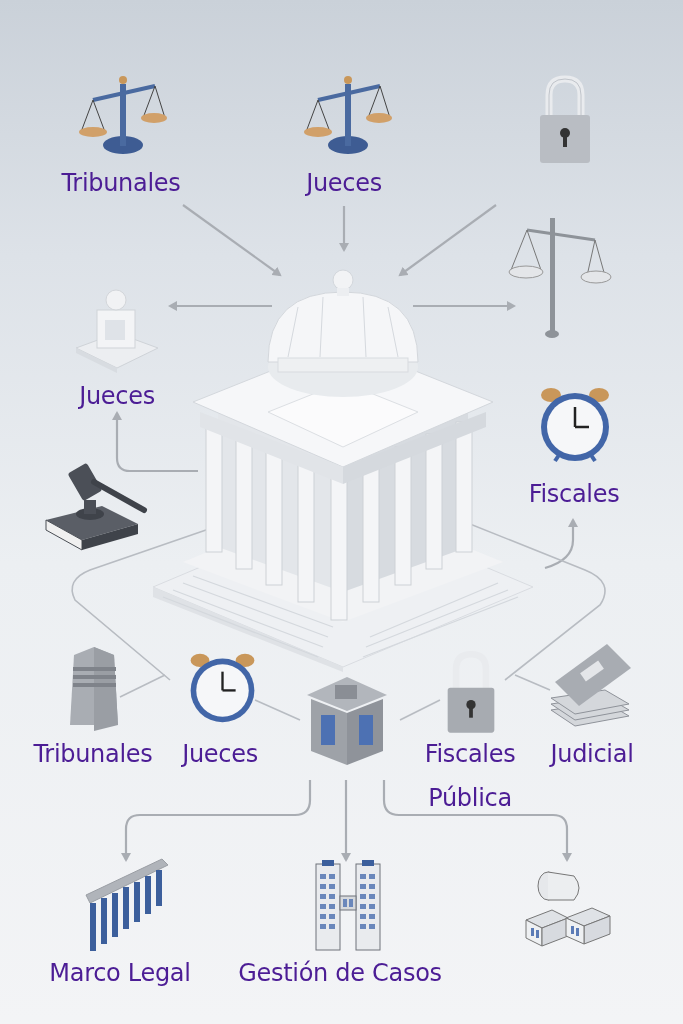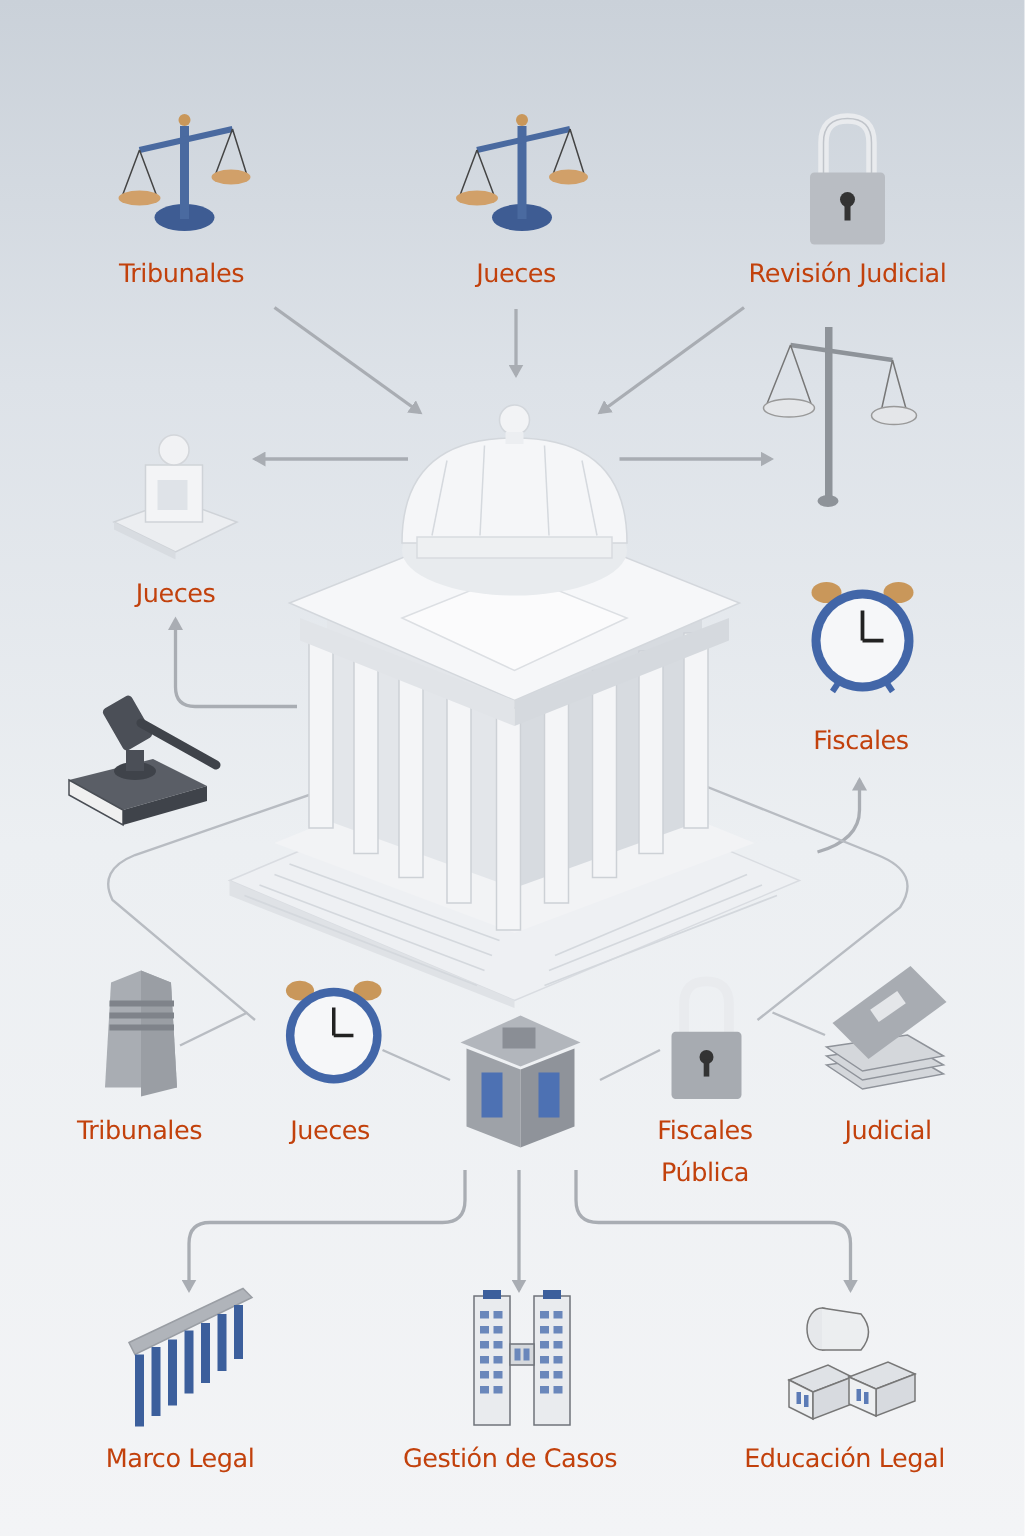--- a/index.html
+++ b/index.html
@@ -1,20 +1,20 @@
 <!DOCTYPE html>
 <html><head>
 <meta charset="utf-8">
 <style>
   html,body{margin:0;padding:0;}
   body{width:683px;height:1024px;overflow:hidden;position:relative;
     background:linear-gradient(180deg,#cad1d9 0%,#dde2e8 25%,#eceff2 55%,#f3f4f6 100%);
     font-family:"DejaVu Sans","Liberation Sans",sans-serif;}
   .stage{position:absolute;left:0;top:0;width:683px;height:1024px;}
-  .lbl{position:absolute;color:#c2410c;font-size:17px;letter-spacing:-0.3px;text-align:center;white-space:nowrap;transform:translateX(-50%);line-height:26px;}
+  .lbl{position:absolute;color:#4c1d95;font-size:24px;letter-spacing:-0.3px;text-align:center;white-space:nowrap;transform:translateX(-50%);line-height:26px;}
   .icon{position:absolute;}
   svg{display:block;}
 </style>
 </head>
 <body>
 
 <div class="stage">
 
   <svg class="icon" style="left:0;top:0" width="683" height="1024">
     <defs>
@@ -65,21 +65,20 @@
   <svg class="icon" style="left:535px;top:75px" width="60" height="90" viewBox="0 0 60 90">
     <path d="M14,42 L14,20 Q14,4 30,4 Q46,4 46,20 L46,42" stroke="#e9ebee" stroke-width="7" fill="none"></path>
     <path d="M14,42 L14,20 Q14,4 30,4 Q46,4 46,20 L46,42" stroke="#c0c4ca" stroke-width="1" fill="none"></path>
     <rect x="5" y="40" width="50" height="48" rx="3" fill="#b9bdc3"></rect>
     <circle cx="30" cy="58" r="5" fill="#333"></circle>
       <rect x="28" y="60" width="4" height="12" fill="#333"></rect>
   </svg>
 
   <div class="lbl" style="left:121px;top:170px">Tribunales</div>
   <div class="lbl" style="left:344px;top:170px">Jueces</div>
-  <div class="lbl" style="left:565px;top:170px">Revisión Judicial</div>
 
   <svg class="icon" style="left:505px;top:218px" width="115" height="125" viewBox="0 0 115 125">
     <rect x="45" y="0" width="5" height="115" fill="#8e9399"></rect>
     <ellipse cx="47" cy="116" rx="7" ry="4" fill="#8e9399"></ellipse>
     <path d="M22,12 L90,22" stroke="#8e9399" stroke-width="3"></path>
     <path d="M22,12 L6,52 M22,12 L36,52 M90,22 L82,58 M90,22 L100,58" stroke="#777" stroke-width="1"></path>
     <ellipse cx="21" cy="54" rx="17" ry="6" fill="#e4e6e9" stroke="#999"></ellipse>
     <ellipse cx="91" cy="59" rx="15" ry="6" fill="#e4e6e9" stroke="#999"></ellipse>
   </svg>
 
@@ -198,21 +197,21 @@
       <polygon points="6,58 60,50 84,64 30,74"></polygon>
     </g>
     <polygon points="10,42 62,4 86,28 34,66" fill="#a8acb2"></polygon>
     <rect x="36" y="26" width="22" height="10" fill="#e4e6e9" transform="rotate(-35 47 31)"></rect>
   </svg>
 
   <div class="lbl" style="left:93px;top:741px">Tribunales</div>
   <div class="lbl" style="left:220px;top:741px">Jueces</div>
   <div class="lbl" style="left:470px;top:741px">
     <div>Fiscales</div>
-    <div style="margin-top:2px">Pública</div>
+    <div style="margin-top:18px">Pública</div>
   </div>
   <div class="lbl" style="left:592px;top:741px">Judicial</div>
 
   <svg class="icon" style="left:82px;top:855px" width="90" height="100" viewBox="0 0 90 100">
     <polygon points="4,40 80,4 86,10 8,48" fill="#b0b4ba" stroke="#9a9ea4"></polygon>
     <g fill="#3c5f9c">
       <rect x="8" y="48" width="6" height="48"></rect>
         <rect x="19" y="43" width="6" height="46"></rect>
       <rect x="30" y="38" width="6" height="44"></rect>
         <rect x="41" y="32" width="6" height="42"></rect>
@@ -268,15 +267,14 @@
     <g fill="#5b7bb6">
         <rect x="9" y="60" width="3" height="8"></rect>
         <rect x="14" y="62" width="3" height="8"></rect>
         <rect x="49" y="58" width="3" height="8"></rect>
         <rect x="54" y="60" width="3" height="8"></rect>
       </g>
   </svg>
 
   <div class="lbl" style="left:340px;top:960px">Gestión de Casos</div>
   <div class="lbl" style="left:120px;top:960px">Marco Legal</div>
-  <div class="lbl" style="left:563px;top:960px">Educación Legal</div>
 
 </div>
 
 </body></html>

